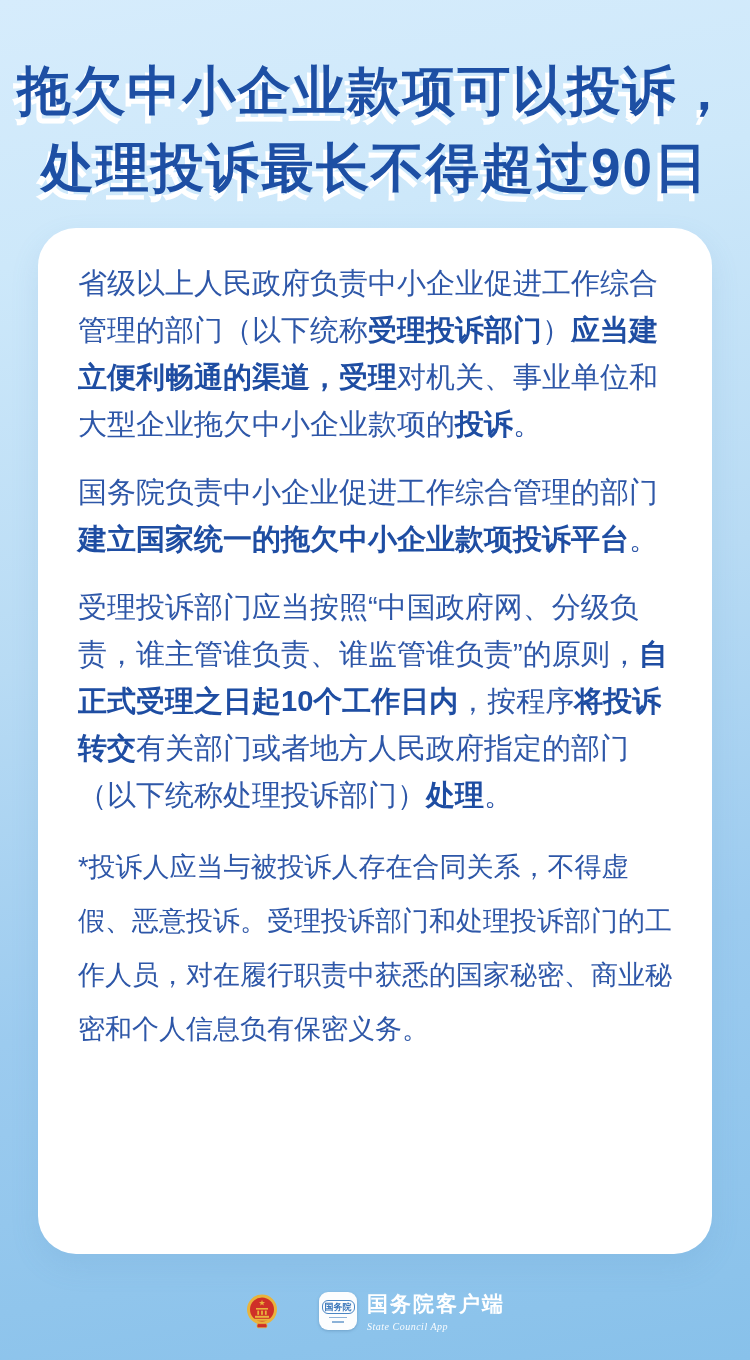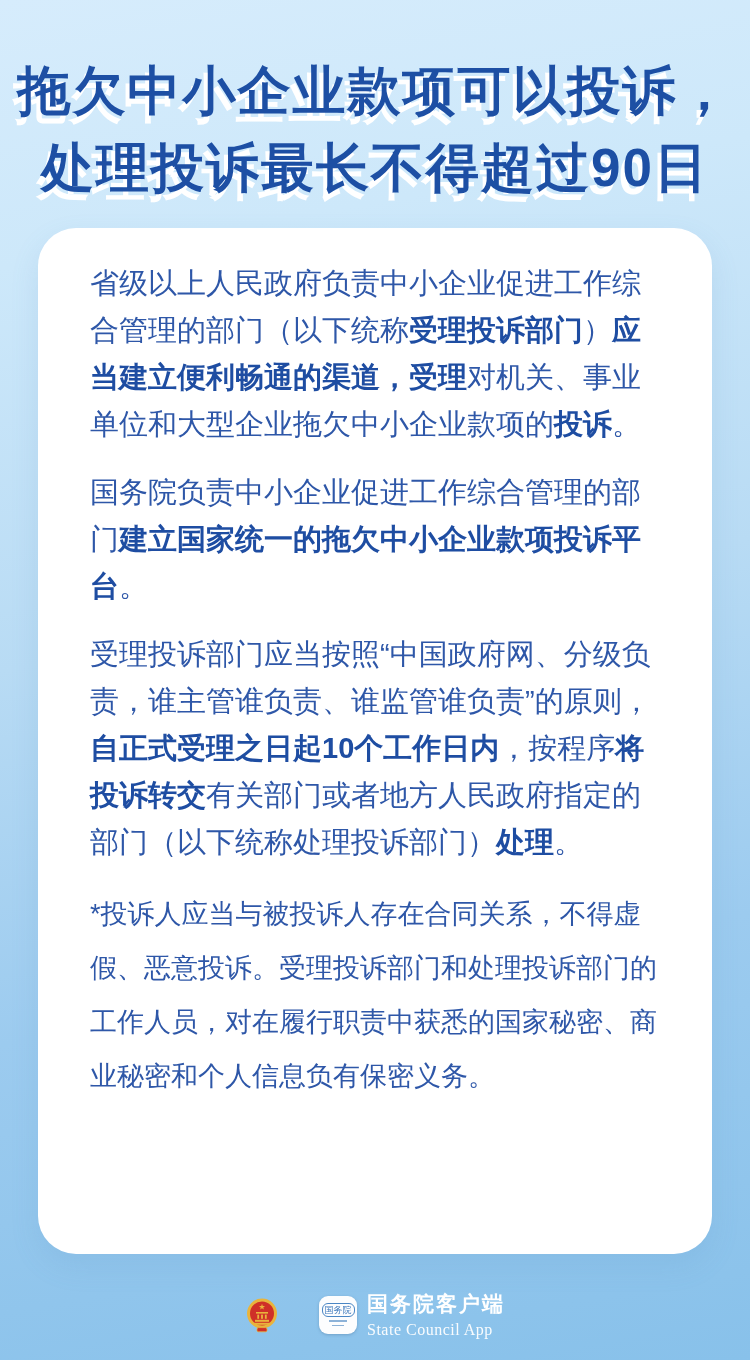--- a/index.html
+++ b/index.html
@@ -40,21 +40,21 @@
     height: 1026px;
     margin: 22px auto 0;
     background: #ffffff;
     border-radius: 38px;
     padding: 32px 40px 20px;
     box-sizing: border-box;
     overflow: hidden;
     box-shadow: 0 12px 28px rgba(96, 146, 196, 0.15);
   }
   .para {
-    margin: 0 12px 21px;
+    margin: 0 0 21px;
     font-size: 29px;
     line-height: 47px;
     color: #2e57a8;
     letter-spacing: 0;
     text-align: left;
   }
   .para b {
     font-weight: 700;
     color: #1e4da2;
   }
@@ -85,41 +85,42 @@
     letter-spacing: 2px;
   }
   .brand-sub {
     font-size: 12px;
     letter-spacing: 1.5px;
     margin-top: 3px;
     opacity: 0.95;
   }
   .brand-sub.serif {
     font-family: "Liberation Serif", "DejaVu Serif", serif;
-    font-size: 16px;
+    font-size: 10px;
     letter-spacing: 0.5px;
+    font-style: italic;
   }
 
   .app-icon {
     width: 38px;
     height: 38px;
     background: #fcfdfe;
     border-radius: 9px;
     display: flex;
     flex-direction: column;
     align-items: center;
     justify-content: center;
     gap: 3px;
     box-shadow: 0 1px 3px rgba(60, 100, 140, 0.35);
   }
   .app-icon-label {
     border: 1.5px solid #4a86c4;
     color: #3c78bb;
     font-size: 9px;
-    font-weight: 400;
+    font-weight: 700;
     line-height: 12px;
     padding: 0 2px;
     border-radius: 6px;
     white-space: nowrap;
   }
   .app-line {
     width: 18px;
     height: 1.5px;
     background: #8cb2d8;
   }

